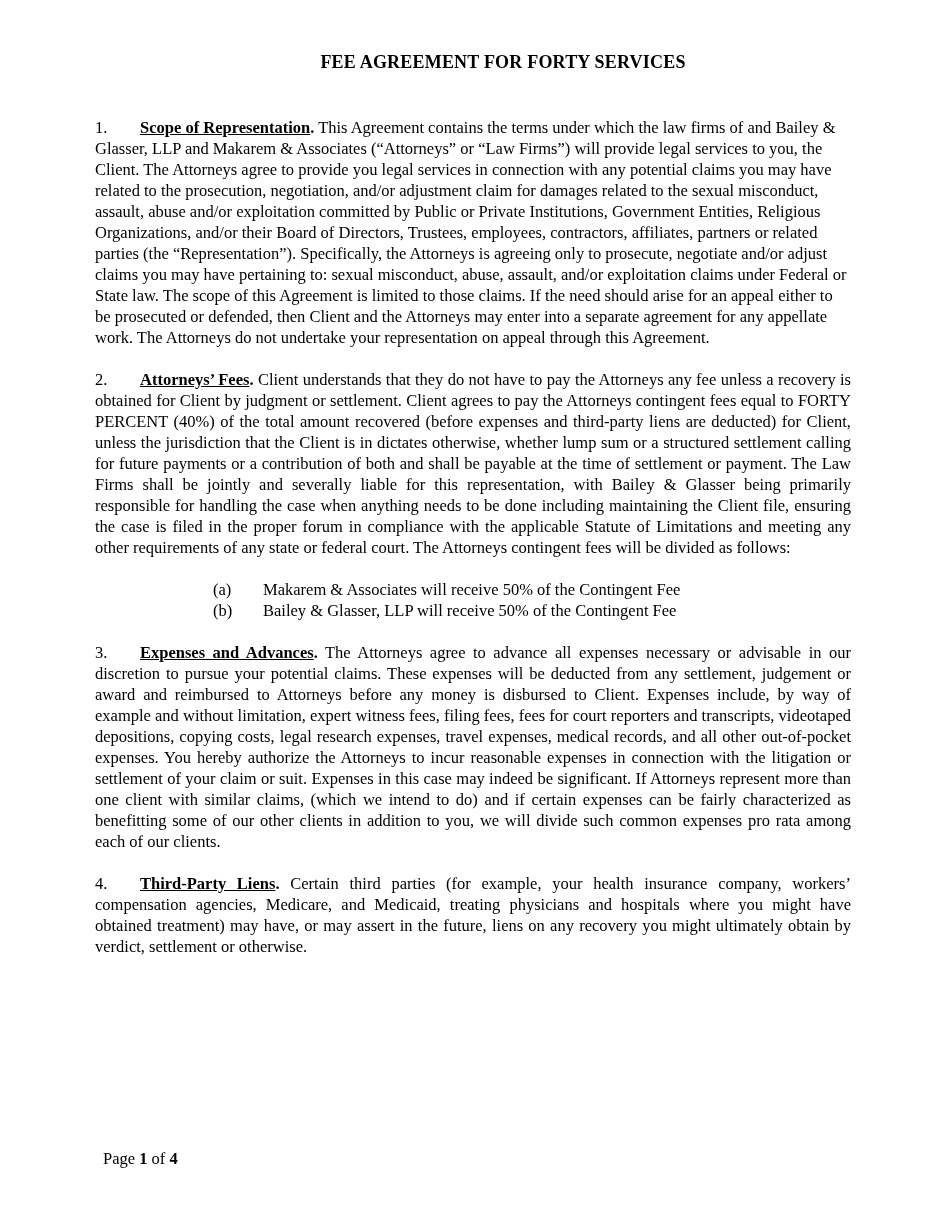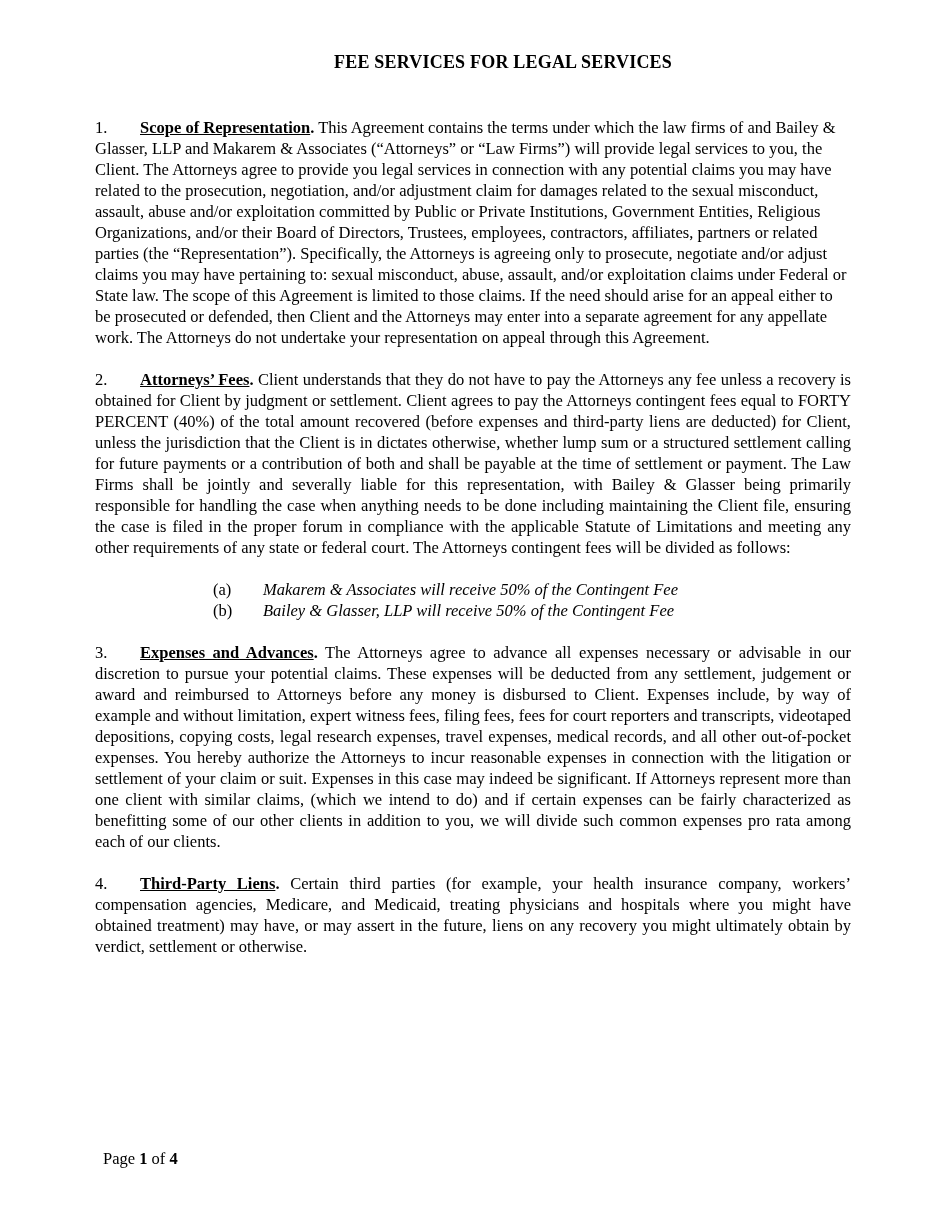--- a/index.html
+++ b/index.html
@@ -38,38 +38,38 @@
   .sec-heading { font-weight: bold; text-decoration: underline; }
   .sec-suffix { font-weight: bold; }
   .fee-list { margin: 0 0 21px 0; }
   .fee-item {
     display: flex;
     font-size: 16.5px;
     line-height: 21px;
     margin-left: 118px;
   }
   .fee-marker { flex: 0 0 50px; }
-  .fee-text { flex: 1; font-style: italic; }
+  .fee-text { flex: 1; }
   .footer {
     position: absolute;
     left: 95px;
     top: 1148px;
     font-size: 16.5px;
     line-height: 21px;
     margin-left: 8px;
   }
   .b { font-weight: bold; }
 </style>
 </head>
 <body>
 
 <div class="page">
   <div class="content">
 
-    <h1 class="doc-title">FEE SERVICES FOR LEGAL SERVICES</h1>
+    <h1 class="doc-title">FEE AGREEMENT FOR FORTY SERVICES</h1>
 
     <p class="para"><span class="sec-num">1.</span><span class="sec-heading">Scope of Representation</span><span class="sec-suffix">.</span> <span class="sec-body">This Agreement contains the terms under which the law firms of and Bailey &amp; Glasser, LLP and Makarem &amp; Associates (“Attorneys” or “Law Firms”) will provide legal services to you, the Client. The Attorneys agree to provide you legal services in connection with any potential claims you may have related to the prosecution, negotiation, and/or adjustment claim for damages related to the sexual misconduct, assault, abuse and/or exploitation committed by Public or Private Institutions, Government Entities, Religious Organizations, and/or their Board of Directors, Trustees, employees, contractors, affiliates, partners or related parties (the “Representation”). Specifically, the Attorneys is agreeing only to prosecute, negotiate and/or adjust claims you may have pertaining to: sexual misconduct, abuse, assault, and/or exploitation claims under Federal or State law. The scope of this Agreement is limited to those claims. If the need should arise for an appeal either to be prosecuted or defended, then Client and the Attorneys may enter into a separate agreement for any appellate work. The Attorneys do not undertake your representation on appeal through this Agreement.</span></p>
 
     <p class="para justify"><span class="sec-num">2.</span><span class="sec-heading">Attorneys’ Fees</span><span class="sec-suffix">.</span> <span class="sec-body">Client understands that they do not have to pay the Attorneys any fee unless a recovery is obtained for Client by judgment or settlement. Client agrees to pay the Attorneys contingent fees equal to FORTY PERCENT (40%) of the total amount recovered (before expenses and third-party liens are deducted) for Client, unless the jurisdiction that the Client is in dictates otherwise, whether lump sum or a structured settlement calling for future payments or a contribution of both and shall be payable at the time of settlement or payment. The Law Firms shall be jointly and severally liable for this representation, with Bailey &amp; Glasser being primarily responsible for handling the case when anything needs to be done including maintaining the Client file, ensuring the case is filed in the proper forum in compliance with the applicable Statute of Limitations and meeting any other requirements of any state or federal court. The Attorneys contingent fees will be divided as follows:</span></p>
 
     <div class="fee-list">
       <div class="fee-item">
         <span class="fee-marker">(a)</span>
         <span class="fee-text">Makarem &amp; Associates will receive 50% of the Contingent Fee</span>
       </div>

